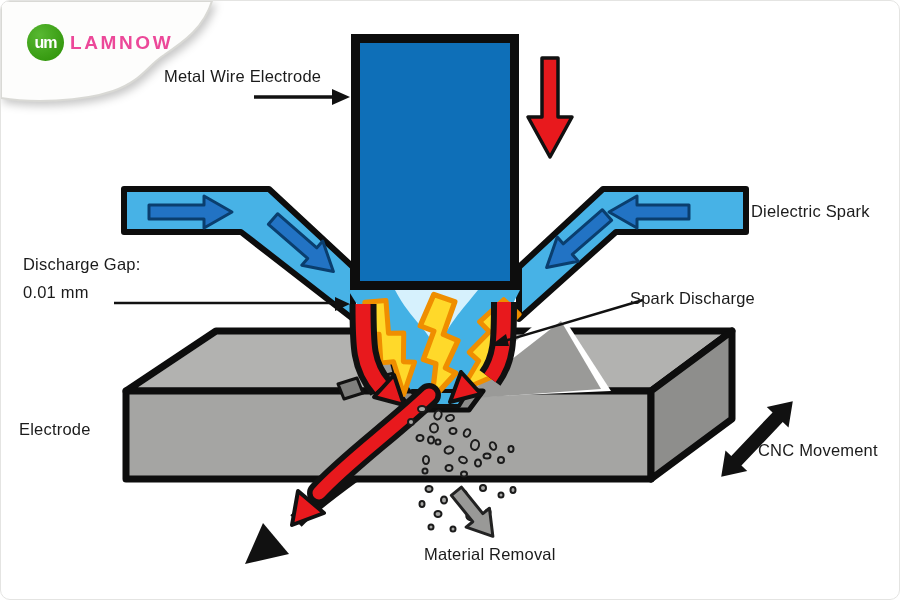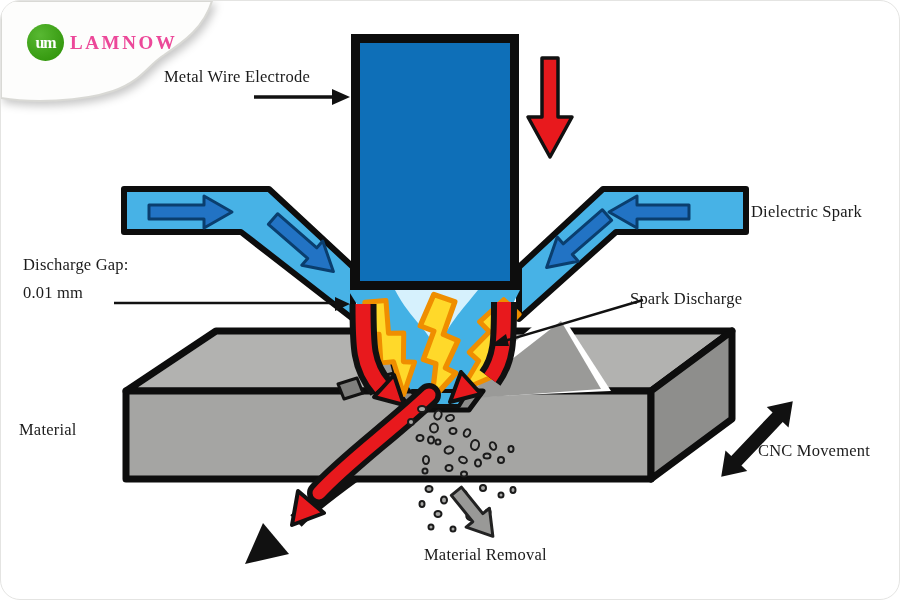--- a/index.html
+++ b/index.html
@@ -1,19 +1,19 @@
 <!DOCTYPE html>
 <html><head>
 <meta charset="utf-8">
 <style>
   html,body{margin:0;padding:0;background:#fff;}
   #canvas{
     position:relative;width:900px;height:600px;background:#ffffff;
-    font-family:Liberation Serif, serif;overflow:hidden;
-    border:1px solid #e4e4e2;border-radius:20px;box-sizing:border-box;
+    font-family:Liberation Sans, sans-serif;overflow:hidden;
+    border:1px solid #e4e4e2;border-radius:10px;box-sizing:border-box;
   }
   #diagram-svg{position:absolute;left:0;top:0;}
   .lbl{
     position:absolute;color:#1b1b1b;font-size:16.5px;line-height:1.2;
     white-space:nowrap;letter-spacing:.2px;
   }
   #gap-label{left:22px;top:254px;width:132px;white-space:normal;}
   #gap-label .l2{display:block;margin-top:8px;}
   #electrode-label{left:163px;top:66px;}
   #fluid-label{left:750px;top:201px;}
@@ -184,16 +184,16 @@
     <div id="logo-name">LAMNOW</div>
   </div>
 
   <div class="lbl" id="electrode-label">Metal Wire Electrode</div>
   <div class="lbl" id="fluid-label">Dielectric Spark</div>
   <div class="lbl" id="gap-label">
     <span class="l1">Discharge Gap:</span>
     <span class="l2">0.01 mm</span>
   </div>
   <div class="lbl" id="spark-label">Spark Discharge</div>
-  <div class="lbl" id="workpiece-label">Material</div>
+  <div class="lbl" id="workpiece-label">Electrode</div>
   <div class="lbl" id="removal-label">Material Removal</div>
   <div class="lbl" id="cnc-label">CNC Movement</div>
 </div>
 
 </body></html>

